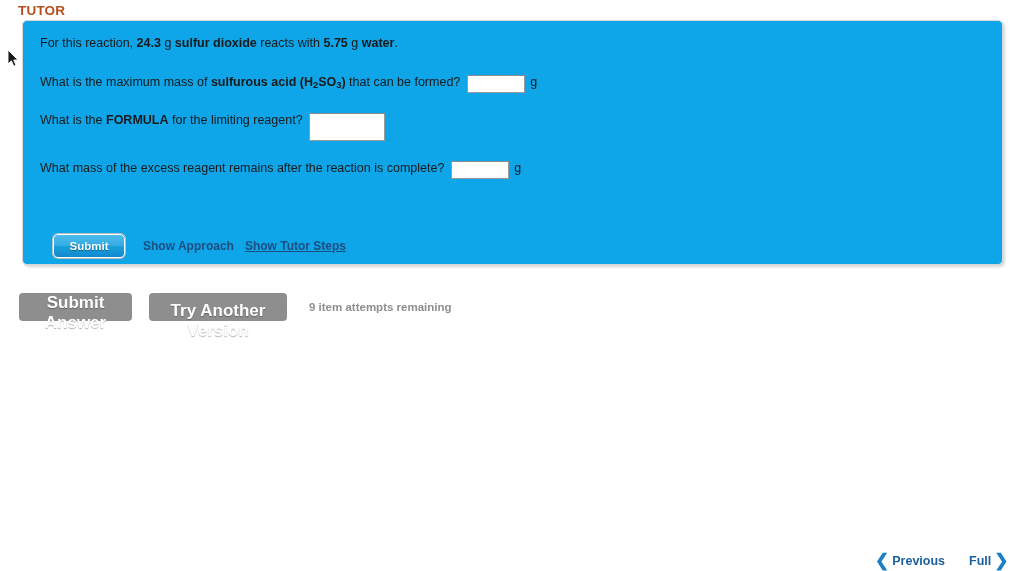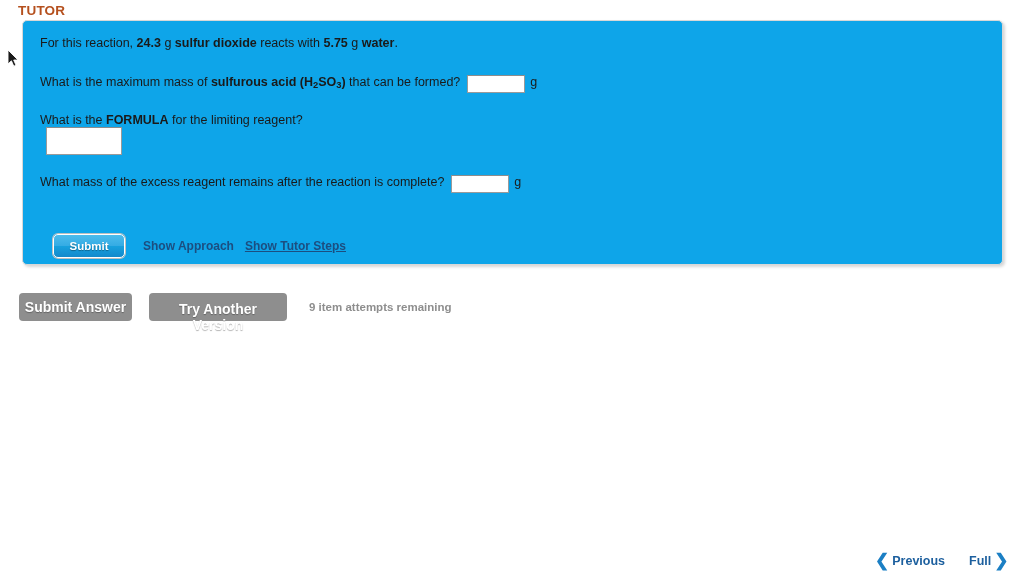--- a/index.html
+++ b/index.html
@@ -82,21 +82,21 @@
     font-weight: normal;
     letter-spacing: -1px;
   }
 
   .row-q {
     margin-top: 24px;
     display: flex;
     align-items: flex-start;
     white-space: nowrap;
   }
-  .row-q.q2 { margin-top: 20px; flex-direction: column; }
+  .row-q.q2 { margin-top: 20px; }
   .row-q.q3 { margin-top: 20px; }
 
   .qtext { font-size: 12.5px; color: #1a1a1a; }
 
   .answer-input {
     border: 1px solid #9a9a9a;
     border-top-color: #8c8c8c;
     background: #ffffff;
     width: 52px;
     height: 16px;
@@ -168,21 +168,21 @@
     display: flex;
     align-items: center;
   }
   .btn-gray {
     height: 28px;
     border: 0;
     border-radius: 4px;
     background: #8e8e8e;
     color: #ffffff;
     font-weight: bold;
-    font-size: 14px;
+    font-size: 17px;
     font-family: "Liberation Sans", sans-serif;
     text-shadow: 0 1px 1px rgba(0,0,0,0.3);
     cursor: pointer;
     padding: 0 14px;
   }
   .btn-gray.submit-answer { width: 113px; padding: 0; }
   .btn-gray.try-another { width: 138px; padding: 8px; margin-left: 17px; }
   .attempts {
     margin-left: 22px;
     color: #8e8e8e;

